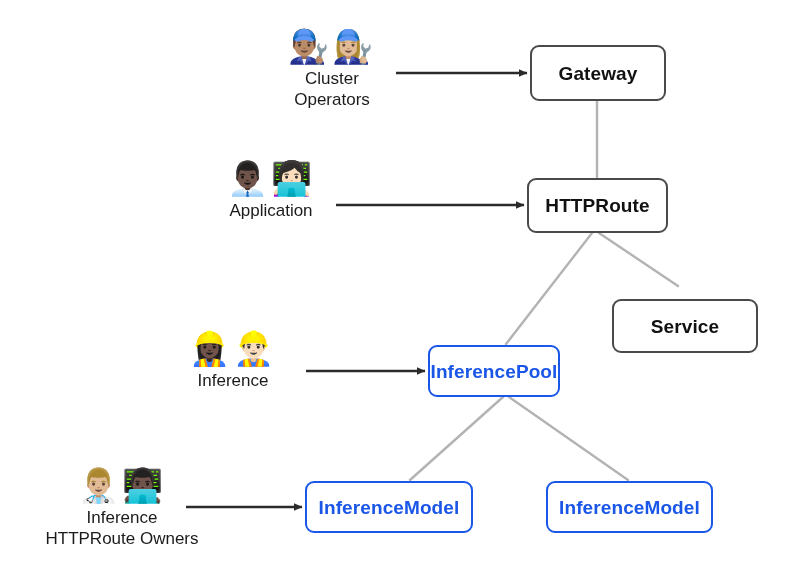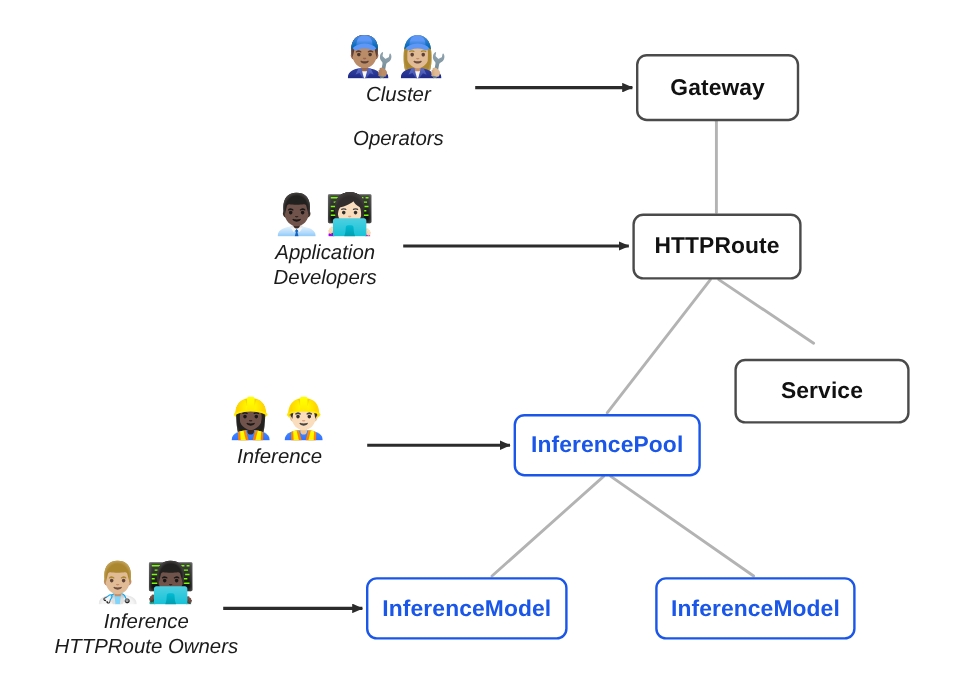--- a/index.html
+++ b/index.html
@@ -76,21 +76,20 @@
     letter-spacing: 3px;
     white-space: nowrap;
     user-select: none;
   }
   .persona-label {
     margin-top: 3px;
     font-size: 17px;
     color: #1b1b1b;
     line-height: 1.28;
     white-space: nowrap;
-    font-style: italic;
   }
 </style>
 </head>
 <body>
 
 <div id="canvas">
 
   <svg id="wires" viewBox="0 0 800 572" xmlns="http://www.w3.org/2000/svg">
     <defs>
       <marker id="arrowhead" markerWidth="9" markerHeight="8" refX="8.5" refY="4" orient="auto" markerUnits="userSpaceOnUse">
@@ -110,27 +109,26 @@
       <line x1="396" y1="73" x2="527" y2="73"></line>
       <line x1="336" y1="205" x2="524" y2="205"></line>
       <line x1="306" y1="371" x2="425" y2="371"></line>
       <line x1="186" y1="507" x2="302" y2="507"></line>
     </g>
   </svg>
 
   <div class="persona" style="left:217px; top:30px;">
     <div class="persona-emojis">👨🏽‍🔧👩🏼‍🔧</div>
     <div class="persona-label">Cluster</div>
-    <div class="persona-label" style="margin-top:16px;">Operators</div>
+    <div class="persona-label" style="margin-top:0;">Operators</div>
   </div>
 
   <div class="persona" style="left:156px; top:162px;">
     <div class="persona-emojis">👨🏿‍💼👩🏻‍💻</div>
     <div class="persona-label">Application</div>
-    <div class="persona-label" style="margin-top:0;">Developers</div>
   </div>
 
   <div class="persona" style="left:118px; top:332px;">
     <div class="persona-emojis">👷🏿‍♀️👷🏻‍♂️</div>
     <div class="persona-label">Inference</div>
   </div>
 
   <div class="persona" style="left:7px; top:469px;">
     <div class="persona-emojis">👨🏼‍⚕️👨🏿‍💻</div>
     <div class="persona-label">Inference</div>
@@ -142,21 +140,21 @@
   </div>
 
   <div class="node core" style="left:530px; top:45px; width:136px; height:56px;">
     <span class="node-label">Gateway</span>
   </div>
 
   <div class="node core" style="left:612px; top:299px; width:146px; height:54px;">
     <span class="node-label">Service</span>
   </div>
 
-  <div class="node infer" style="left:428px; top:345px; width:156px; height:52px;">
+  <div class="node infer" style="left:428px; top:345px; width:132px; height:52px;">
     <span class="node-label">InferencePool</span>
   </div>
 
   <div class="node infer" style="left:305px; top:481px; width:168px; height:52px;">
     <span class="node-label">InferenceModel</span>
   </div>
 
   <div class="node infer" style="left:546px; top:481px; width:167px; height:52px;">
     <span class="node-label">InferenceModel</span>
   </div>

